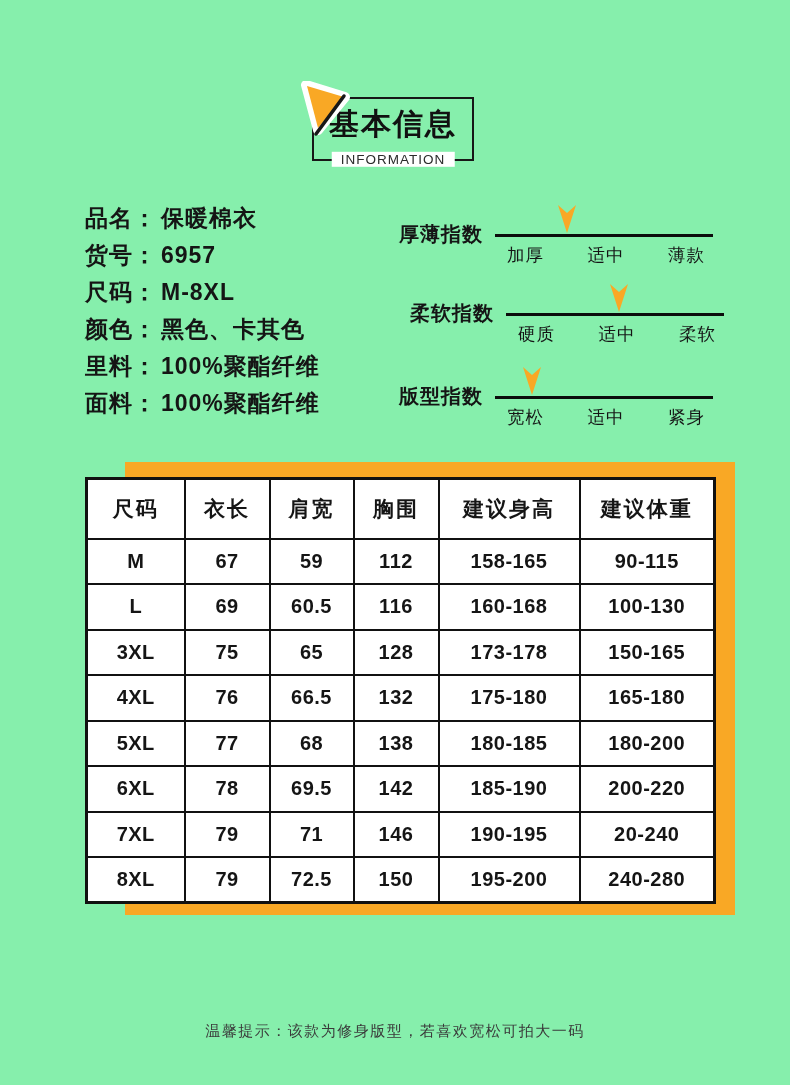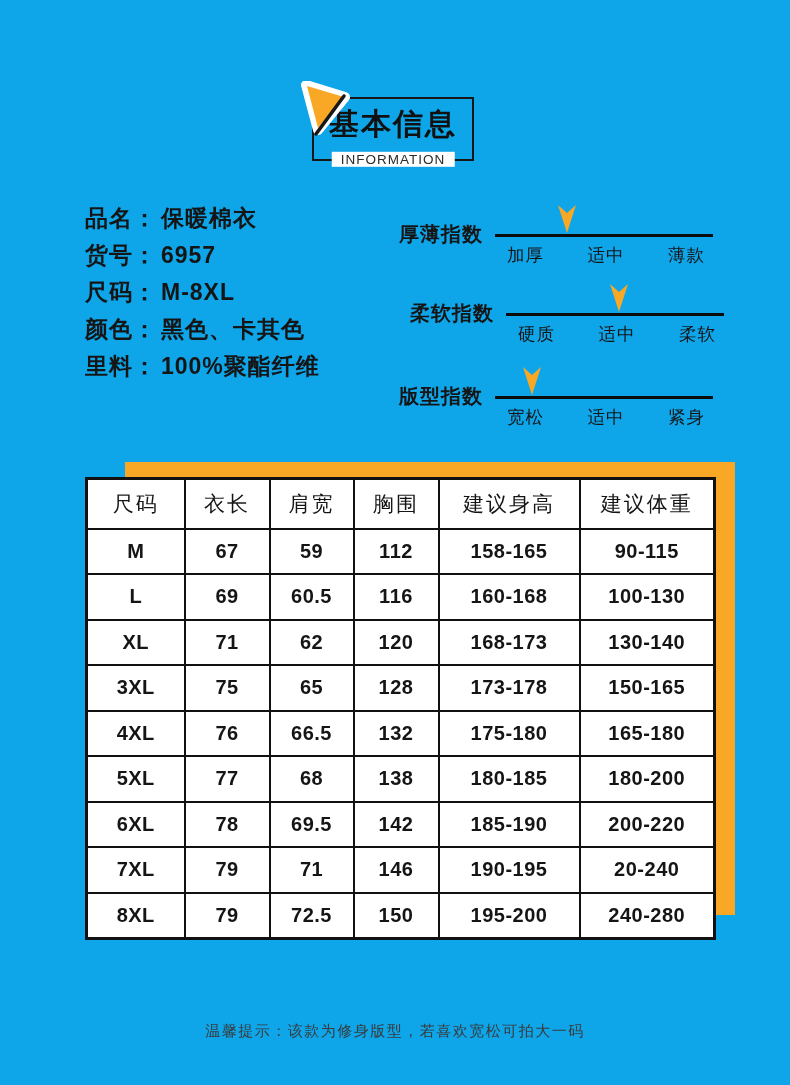--- a/index.html
+++ b/index.html
@@ -1,21 +1,21 @@
 <!DOCTYPE html>
 <html><head>
 <meta charset="utf-8">
 <style>
   * { margin:0; padding:0; box-sizing:border-box; }
   html,body { background:#ffffff; }
   body {
     width:790px; height:1085px; position:relative; overflow:hidden;
     font-family:"Liberation Sans","DejaVu Sans",sans-serif; color:#151515;
   }
-  .stage { position:absolute; left:0; top:0; width:790px; height:1085px; background:#0ea5e9; }
+  .stage { position:absolute; left:0; top:0; width:790px; height:1085px; background:#86efac; }
 
   
   .header-box {
     position:absolute; left:312px; top:97px; width:162px; height:64px;
     border:2.5px solid #171717;
   }
   .header-title {
     display:block; text-align:center; font-size:30px; font-weight:bold;
     letter-spacing:2px; line-height:50px; color:#111; white-space:nowrap;
   }
@@ -51,21 +51,21 @@
   .orange-bg { position:absolute; left:125px; top:462px; width:610px; height:453px; background:#F9A825; }
   .size-table {
     position:absolute; left:85px; top:477px; width:628px;
     border-collapse:collapse; table-layout:fixed; background:#ffffff;
     border:3px solid #111;
   }
   .size-table th, .size-table td {
     border:2px solid #111; text-align:center; vertical-align:middle;
     overflow:hidden; white-space:nowrap;
   }
-  .size-table th { height:50px; font-size:21px; font-weight:normal; letter-spacing:2px; }
+  .size-table th { height:60px; font-size:21px; font-weight:bold; letter-spacing:2px; }
   .size-table td { height:45.5px; font-size:20px; font-weight:600; letter-spacing:0.5px; }
 
   
   .tip {
     position:absolute; left:0; top:1022px; width:790px; text-align:center;
     font-size:15px; letter-spacing:1.5px; color:#3a3a3a; font-weight:500;
   }
 </style>
 </head>
 <body>
@@ -81,20 +81,21 @@
     <span class="header-title">基本信息</span>
     <span class="header-sub">INFORMATION</span>
   </div>
 
   <div class="product-info">
     <div class="pi-row"><span class="pi-label">品名：</span><span>保暖棉衣</span></div>
     <div class="pi-row"><span class="pi-label">货号：</span><span>6957</span></div>
     <div class="pi-row"><span class="pi-label">尺码：</span><span>M-8XL</span></div>
     <div class="pi-row"><span class="pi-label">颜色：</span><span>黑色、卡其色</span></div>
     <div class="pi-row"><span class="pi-label">里料：</span><span>100%聚酯纤维</span></div>
+    <div class="pi-row"><span class="pi-label">面料：</span><span>100%聚酯纤维</span></div>
   </div>
 
   <div class="indicator ind-1">
     <span class="ind-label">厚薄指数</span>
     <div class="scale">
       <svg class="v-arrow" viewBox="0 0 18 28" style="left: 33%;">
           <polygon points="0,0 9,8 18,0 9,28" fill="#F9A825"></polygon>
         </svg>
       <div class="scale-line"></div>
       <div class="scale-options">
@@ -167,28 +168,20 @@
         </tr>
         <tr>
           <td>L</td>
           <td>69</td>
           <td>60.5</td>
           <td>116</td>
           <td>160-168</td>
           <td>100-130</td>
         </tr>
         <tr>
-          <td>XL</td>
-          <td>71</td>
-          <td>62</td>
-          <td>120</td>
-          <td>168-173</td>
-          <td>130-140</td>
-        </tr>
-        <tr>
           <td>3XL</td>
           <td>75</td>
           <td>65</td>
           <td>128</td>
           <td>173-178</td>
           <td>150-165</td>
         </tr>
         <tr>
           <td>4XL</td>
           <td>76</td>

